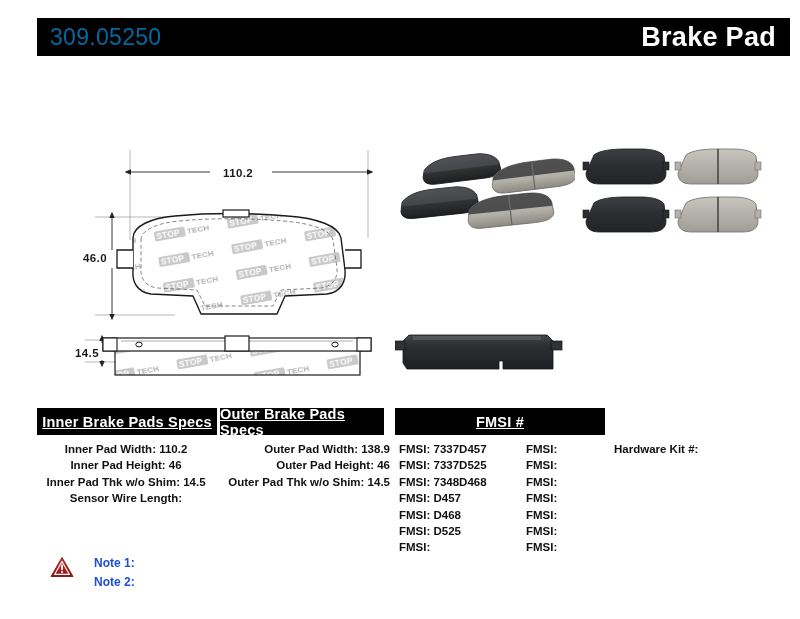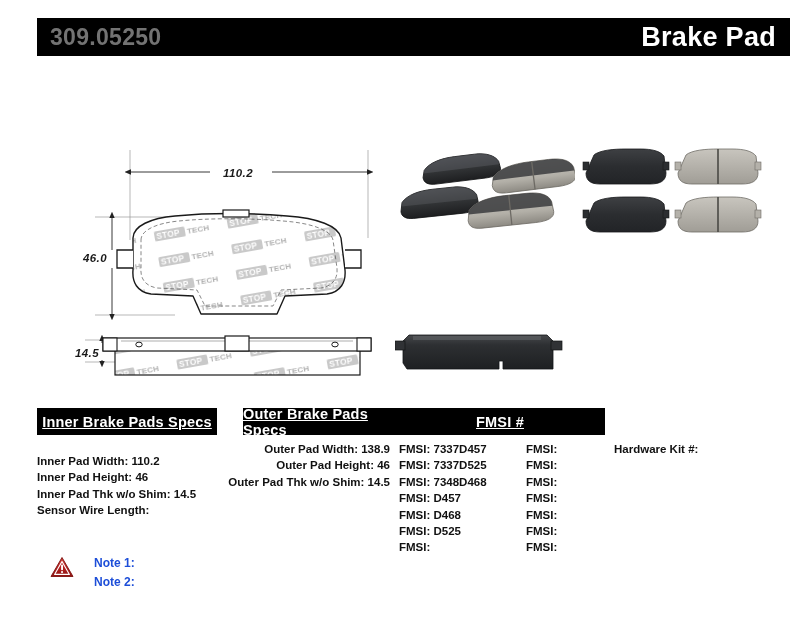--- a/index.html
+++ b/index.html
@@ -25,23 +25,23 @@
     width: 753px;
     height: 38px;
     background: #000000;
     display: flex;
     align-items: center;
     justify-content: space-between;
     box-sizing: border-box;
     padding: 0 14px 0 13px;
   }
   .title-bar .part-number {
-    color: #737373;
+    color: #0369a1;
     font-size: 23px;
-    font-weight: bold;
+    font-weight: normal;
     letter-spacing: 0.3px;
     line-height: 1;
   }
   .title-bar .product-type {
     color: #ffffff;
     font-size: 27px;
     font-weight: bold;
     letter-spacing: 0.3px;
     line-height: 1;
   }
@@ -62,21 +62,20 @@
     width: 345px;
     height: 280px;
   }
 
   
   .dim-label {
     position: absolute;
     font-family: "Liberation Sans", sans-serif;
     font-size: 11.5px;
     font-weight: bold;
-    font-style: italic;
     color: #1a1a1a;
     white-space: nowrap;
     letter-spacing: 0.4px;
   }
   .dim-width  { left: 168px; top: 57px; }
   .dim-height { left: 28px;  top: 142px; }
   .dim-thk    { left: 20px;  top: 237px; }
 
   
   .photo-area {
@@ -114,33 +113,33 @@
     font-size: 14.5px;
     font-weight: bold;
     display: flex;
     align-items: center;
     justify-content: center;
     letter-spacing: 0.2px;
     box-sizing: border-box;
     text-decoration: underline;
   }
   .hdr-inner   { left: 0px;   width: 180px; }
-  .hdr-outer   { left: 183px; width: 164px; margin-left: 23px; }
+  .hdr-outer   { left: 183px; width: 164px; }
   .hdr-fmsi    { left: 358px; width: 210px; }
   .hdr-related { left: 571px; width: 171px; }
 
   .col-body {
     position: absolute;
     top: 27px;
     font-size: 11.5px;
     font-weight: bold;
     color: #111111;
     line-height: 16.4px;
   }
-  .body-inner   { left: 0px;   width: 180px; text-align: left; padding-right: 2px; box-sizing: border-box; padding-top: 18px;}
+  .body-inner   { left: 0px;   width: 180px; text-align: center; padding-right: 2px; box-sizing: border-box; padding-top: 6px;}
   .body-outer   { left: 183px; width: 172px; text-align: right; padding-right: 2px; box-sizing: border-box; padding-top: 6px;}
   .body-fmsi    { left: 358px; width: 210px; padding-top: 6px; }
   .body-related { left: 571px; width: 171px; padding-left: 6px; box-sizing: border-box; padding-top: 6px;}
 
   .spec-line { white-space: nowrap; }
   .fmsi-row {
     display: flex;
     white-space: nowrap;
     height: 16.4px;
     gap: 36px;

